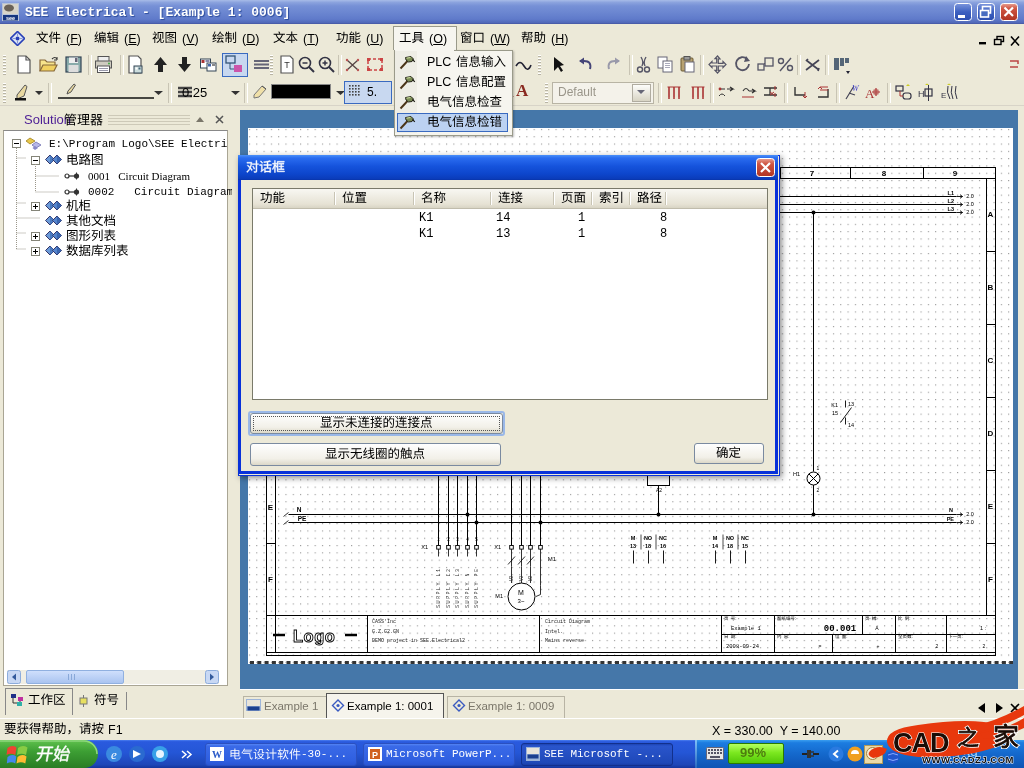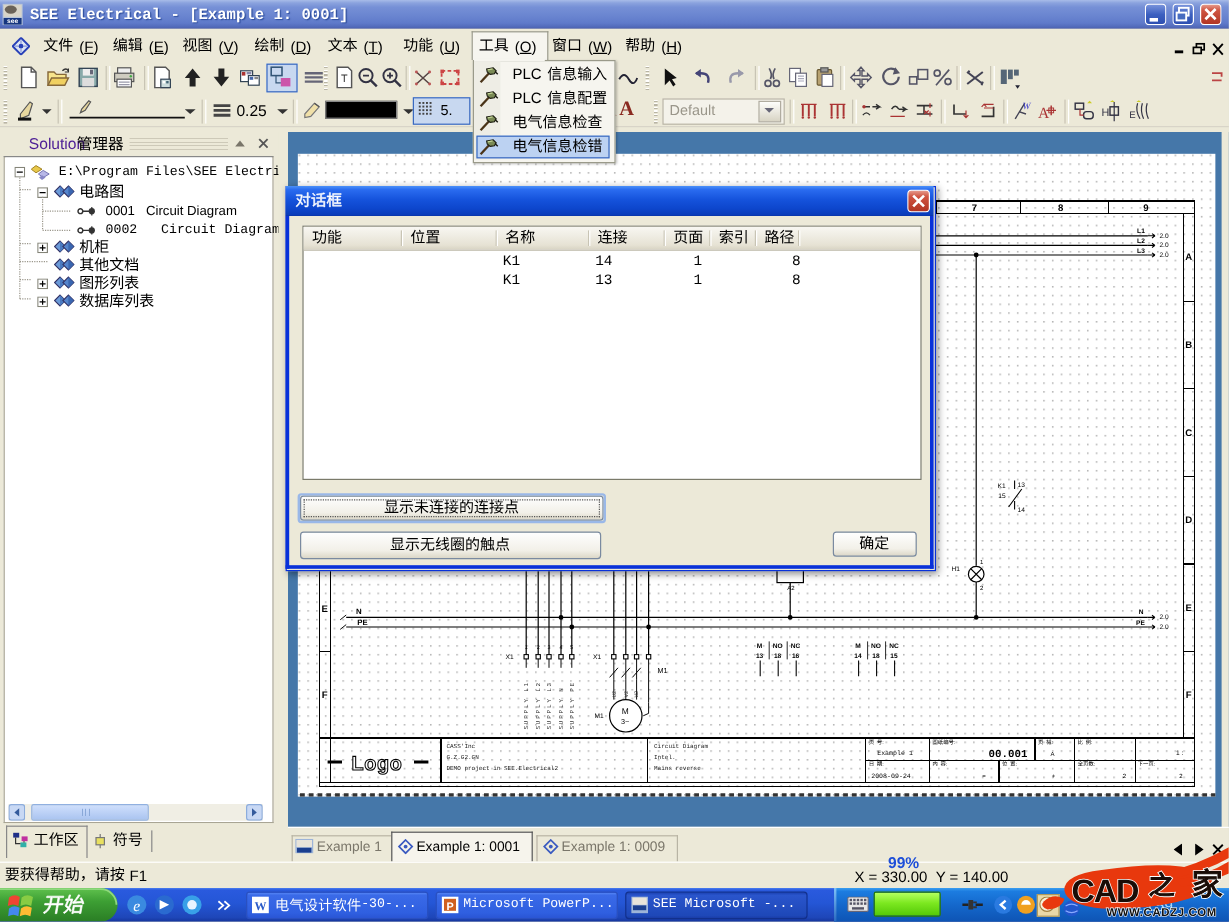--- a/index.html
+++ b/index.html
@@ -103,21 +103,21 @@
     </defs>
   </svg>
 <div style="position:absolute;left:0;top:0;width:1024px;height:24px;background:linear-gradient(to bottom,#a8bce8 0%,#8ba3de 10%,#7690d6 25%,#6a85d0 55%,#5f7aca 80%,#5068b8 95%,#43549e 100%)"></div>
 <svg style="position:absolute;left:2px;top:3px" width="17" height="18">
     <rect x="0" y="0" width="17" height="18" fill="#b8c4d8"></rect>
     <rect x="1" y="1" width="15" height="10" fill="#d8d4c8"></rect>
     <ellipse cx="7" cy="5" rx="5" ry="3.5" fill="#6a6258"></ellipse>
     <rect x="1" y="12" width="15" height="5.5" fill="#15357f"></rect>
     <text x="8.5" y="16.5" font-size="5.5" font-weight="bold" fill="#fff" text-anchor="middle" font-family="Liberation Sans">see</text>
   </svg>
-<div style="position:absolute;left:25px;top:5px;font:bold 13px 'Liberation Mono',monospace;color:#fff;text-shadow:1px 1px 1px #2a4a9a">SEE Electrical - [Example 1: 0001]</div>
+<div style="position:absolute;left:25px;top:5px;font:bold 13px 'Liberation Mono',monospace;color:#fff;text-shadow:1px 1px 1px #2a4a9a">SEE Electrical - [Example 1: 0006]</div>
 <svg width="0" height="0" style="position:absolute">
     <defs>
       <linearGradient id="bgb" x1="0" y1="0" x2="0" y2="1">
         <stop offset="0" stop-color="#7c96dd"></stop>
         <stop offset=".5" stop-color="#3c60c0"></stop>
         <stop offset="1" stop-color="#2c4eb0"></stop>
       </linearGradient>
       <linearGradient id="bgr" x1="0" y1="0" x2="0" y2="1">
         <stop offset="0" stop-color="#e8a092"></stop>
         <stop offset=".3" stop-color="#cf5542"></stop>
@@ -380,21 +380,21 @@
     <path d="M12 8 L18 1 l1.5 1 L15 9 l-4 2 z" fill="#e8d8a0" stroke="#555" stroke-width="1"></path>
     <path d="M2 15 H98" stroke="#111" stroke-width="1.3"></path>
   </svg>
 <svg style="position:absolute;left:152px;top:83px" width="12" height="20">
     <path d="M2 8 l4.5 4 l4.5 -4 z" fill="#333"></path>
   </svg>
 <div style="position:absolute;left:168px;top:83px;width:2px;height:20px;border-left:1px solid #c8c4b4;border-right:1px solid #fff"></div>
 <svg style="position:absolute;left:176px;top:83px" width="20" height="20">
     <path d="M2 5 h14 M2 9 h14 M2 13 h14" stroke="#444" stroke-width="2.4"></path>
   </svg>
-<div style="position:absolute;left:197px;top:85px;font:13px 'Liberation Sans';color:#000">0.25</div>
+<div style="position:absolute;left:182px;top:85px;font:13px 'Liberation Sans';color:#000">0.25</div>
 <svg style="position:absolute;left:229px;top:83px" width="12" height="20">
     <path d="M2 8 l4.5 4 l4.5 -4 z" fill="#333"></path>
   </svg>
 <div style="position:absolute;left:244px;top:83px;width:2px;height:20px;border-left:1px solid #c8c4b4;border-right:1px solid #fff"></div>
 <svg style="position:absolute;left:252px;top:83px" width="20" height="20">
     <path d="M2 12 L10 3 l4 3 -7 8 -5 1 z" fill="#f0e0a8" stroke="#777" stroke-width="1"></path>
     <path d="M10 3 l4 3" stroke="#555"></path>
   </svg>
 <div style="position:absolute;left:271px;top:84px;width:58px;height:13px;background:#000;border:1px solid #888"></div>
 <svg style="position:absolute;left:334px;top:83px" width="12" height="20">
@@ -517,21 +517,21 @@
 <div style="position:absolute;left:3px;top:130px;width:225px;height:556px;background:#fff;border:1px solid #a9a594;border-top-color:#888;box-sizing:border-box"></div>
 <svg style="position:absolute;left:12px;top:139px" width="9" height="9">
     <rect x="0.5" y="0.5" width="8" height="8" fill="#fff" stroke="#848478"></rect>
     <path d="M2 4.5 h5" stroke="#000"></path>
   </svg>
 <svg style="position:absolute;left:26px;top:136px" width="18" height="15">
     <path d="M4 2 l5 3 l-5 3 l-4 -3 z" fill="#e8c84a" stroke="#a08020" stroke-width="0.8"></path>
     <path d="M10 6 l5 3 l-5 3 l-4 -3 z" fill="#b8b8e8" stroke="#7070b0" stroke-width="0.8"></path>
     <path d="M9 10 l3 2 l-3 2 l-2.5 -2 z" fill="#8888c8"></path>
   </svg>
-<div style="position:absolute;left:49px;top:138px;font-family:'Liberation Mono',monospace;font-size:11px;color:#000;position:absolute;white-space:pre">E:\Program Files\SEE Electri</div>
+<div style="position:absolute;left:49px;top:138px;font-family:'Liberation Mono',monospace;font-size:11px;color:#000;position:absolute;white-space:pre">E:\Program Logo\SEE Electri</div>
 <svg style="position:absolute;left:31px;top:156px" width="9" height="9">
     <rect x="0.5" y="0.5" width="8" height="8" fill="#fff" stroke="#848478"></rect>
     <path d="M2 4.5 h5" stroke="#000"></path>
   </svg>
 <svg style="position:absolute;left:45px;top:154px" width="18" height="12">
     <path d="M5 1 l4.5 4.5 L5 10 L0.5 5.5 z" fill="#6b9ad8" stroke="#336"></path>
     <path d="M5 1 l4.5 4.5 L5 10" fill="#4a7ac0"></path>
     <path d="M12 1 l4.5 4.5 L12 10 L7.5 5.5 z" fill="#5585cc" stroke="#336"></path>
     <path d="M12 1 l4.5 4.5 L12 10" fill="#3a66b0"></path>
   </svg>
@@ -541,21 +541,21 @@
       <use href="#g22" x="1000.0"></use>
       <use href="#g6" x="2000.0"></use>
     </g>
   </svg>
 <svg style="position:absolute;left:64px;top:170px" width="18" height="12">
     <circle cx="3" cy="6" r="2" fill="none" stroke="#333" stroke-width="1.2"></circle>
     <path d="M5 6 h6" stroke="#333" stroke-width="1.2"></path>
     <circle cx="12.5" cy="6" r="2.6" fill="#333"></circle>
     <path d="M12.5 2.5 v7" stroke="#333"></path>
   </svg>
-<div style="position:absolute;left:88px;top:170px;font-family:Liberation Sans, sans-serif;font-size:11px;color:#000;position:absolute;white-space:pre">0001   Circuit Diagram</div>
+<div style="position:absolute;left:88px;top:170px;font-family:Liberation Serif, serif;font-size:11px;color:#000;position:absolute;white-space:pre">0001   Circuit Diagram</div>
 <svg style="position:absolute;left:64px;top:186px" width="18" height="12">
     <circle cx="3" cy="6" r="2" fill="none" stroke="#333" stroke-width="1.2"></circle>
     <path d="M5 6 h6" stroke="#333" stroke-width="1.2"></path>
     <circle cx="12.5" cy="6" r="2.6" fill="#333"></circle>
     <path d="M12.5 2.5 v7" stroke="#333"></path>
   </svg>
 <div style="position:absolute;left:88px;top:186px;font-family:'Liberation Mono',monospace;font-size:11px;color:#000;position:absolute;white-space:pre">0002   Circuit Diagram</div>
 <svg style="position:absolute;left:31px;top:202px" width="9" height="9">
     <rect x="0.5" y="0.5" width="8" height="8" fill="#fff" stroke="#848478"></rect>
     <path d="M2 4.5 h5" stroke="#000"></path>
@@ -1028,21 +1028,21 @@
       <rect x="8" y="2" width="2" height="2"></rect>
       <rect x="8" y="5" width="2" height="2"></rect>
       <rect x="11" y="2" width="2" height="2"></rect>
       <rect x="11" y="5" width="2" height="2"></rect>
       <rect x="14" y="2" width="2" height="2"></rect>
       <rect x="14" y="5" width="2" height="2"></rect>
       <rect x="4" y="9" width="10" height="2"></rect>
     </g>
   </svg>
 <div style="position:absolute;left:728px;top:743px;width:56px;height:21px;background:linear-gradient(to bottom,#b4ff60,#7ce820 45%,#54c808);border:1px solid #2a7a00;border-radius:2px;box-sizing:border-box"></div>
-<div style="position:absolute;left:740px;top:711px;font:bold 13px 'Liberation Sans';color:#1d4ed8">99%</div>
+<div style="position:absolute;left:740px;top:745px;font:bold 13px 'Liberation Sans';color:#4d7c0f">99%</div>
 <svg style="position:absolute;left:800px;top:747px" width="20" height="14">
     <path d="M2 7 h5 M13 7 h6" stroke="#222" stroke-width="2"></path>
     <path d="M7 3 h4 v8 h-4 z" fill="#333"></path>
     <path d="M11 5 h3 M11 9 h3" stroke="#333" stroke-width="1.6"></path>
   </svg>
 <svg style="position:absolute;left:828px;top:746px" width="60" height="17">
     <circle cx="8" cy="8" r="7.5" fill="#2a7ae0"></circle>
     <path d="M10 4.5 L6 8 L10 11.5" stroke="#fff" stroke-width="2" fill="none"></path>
     <circle cx="27" cy="8" r="7.5" fill="#f0a020"></circle>
     <path d="M23 8 a4 4 0 0 1 8 0" fill="#fff"></path>

